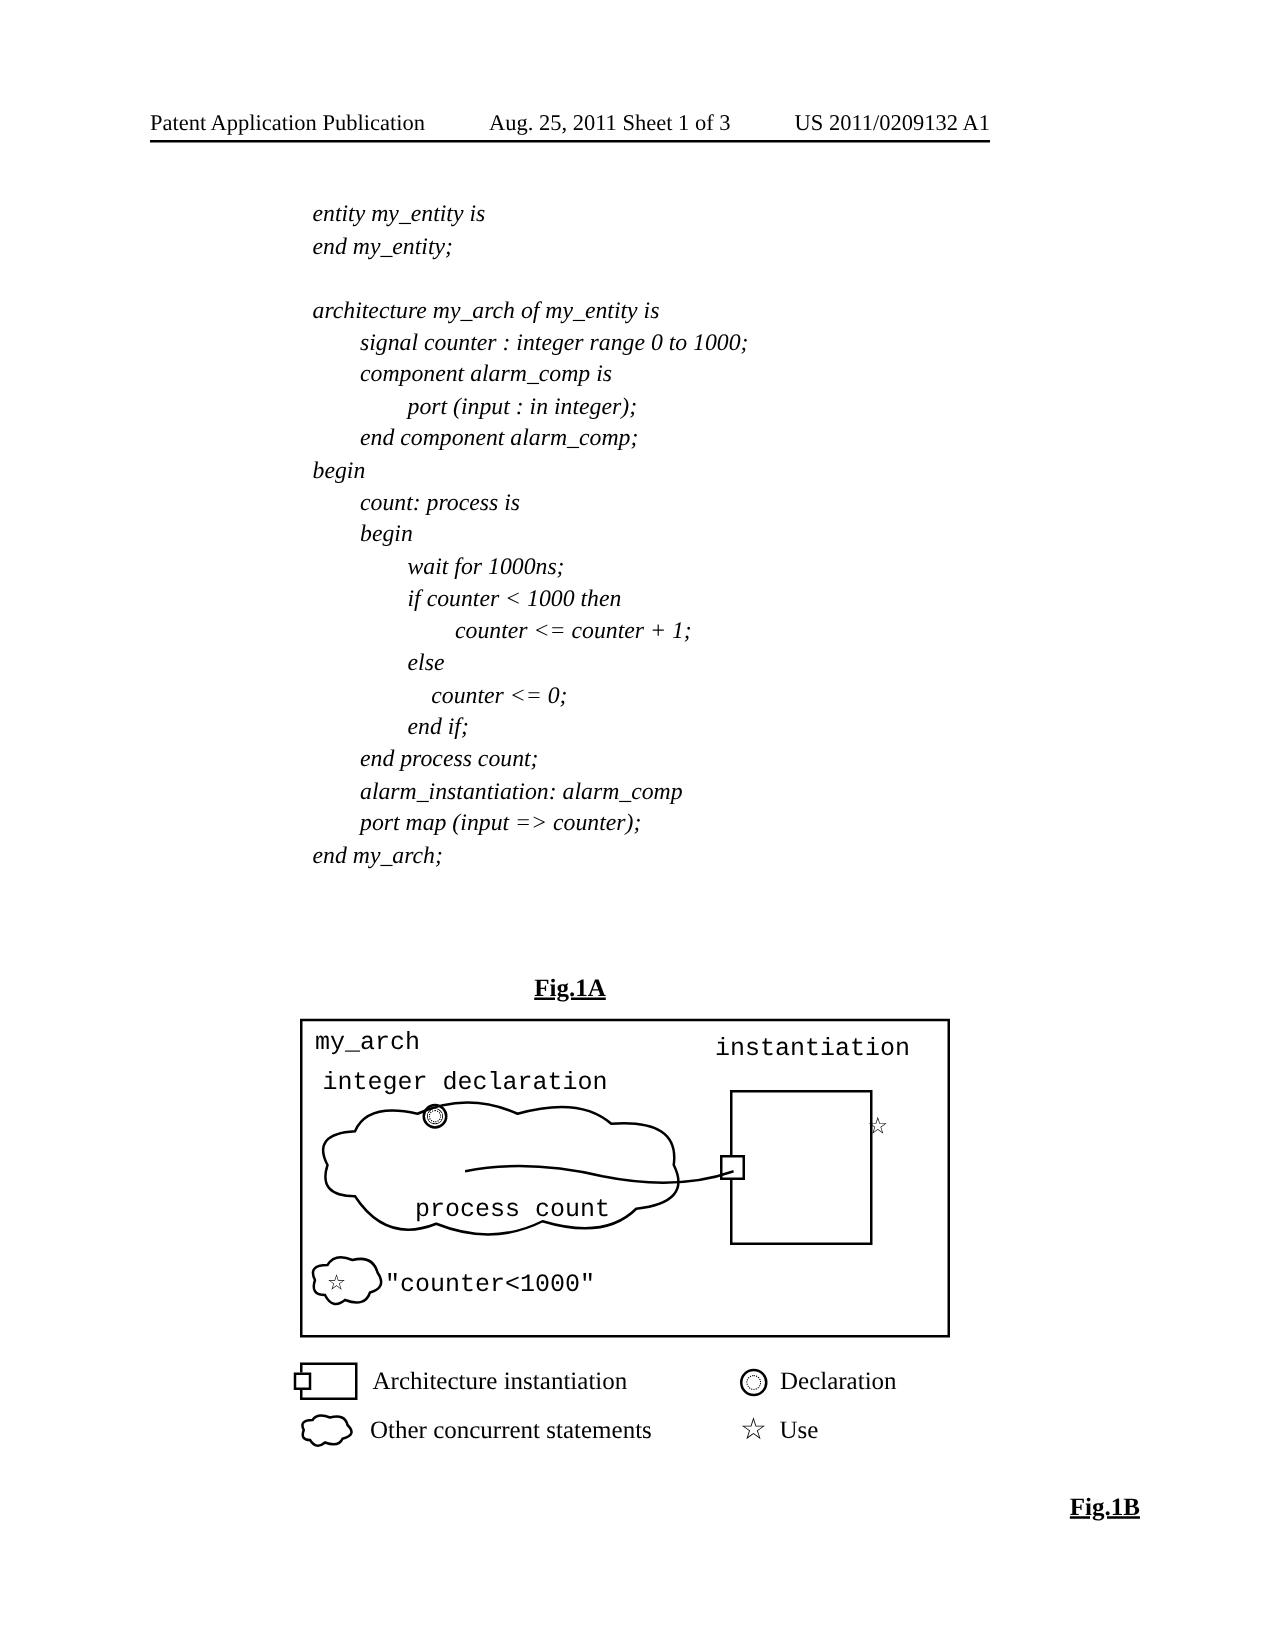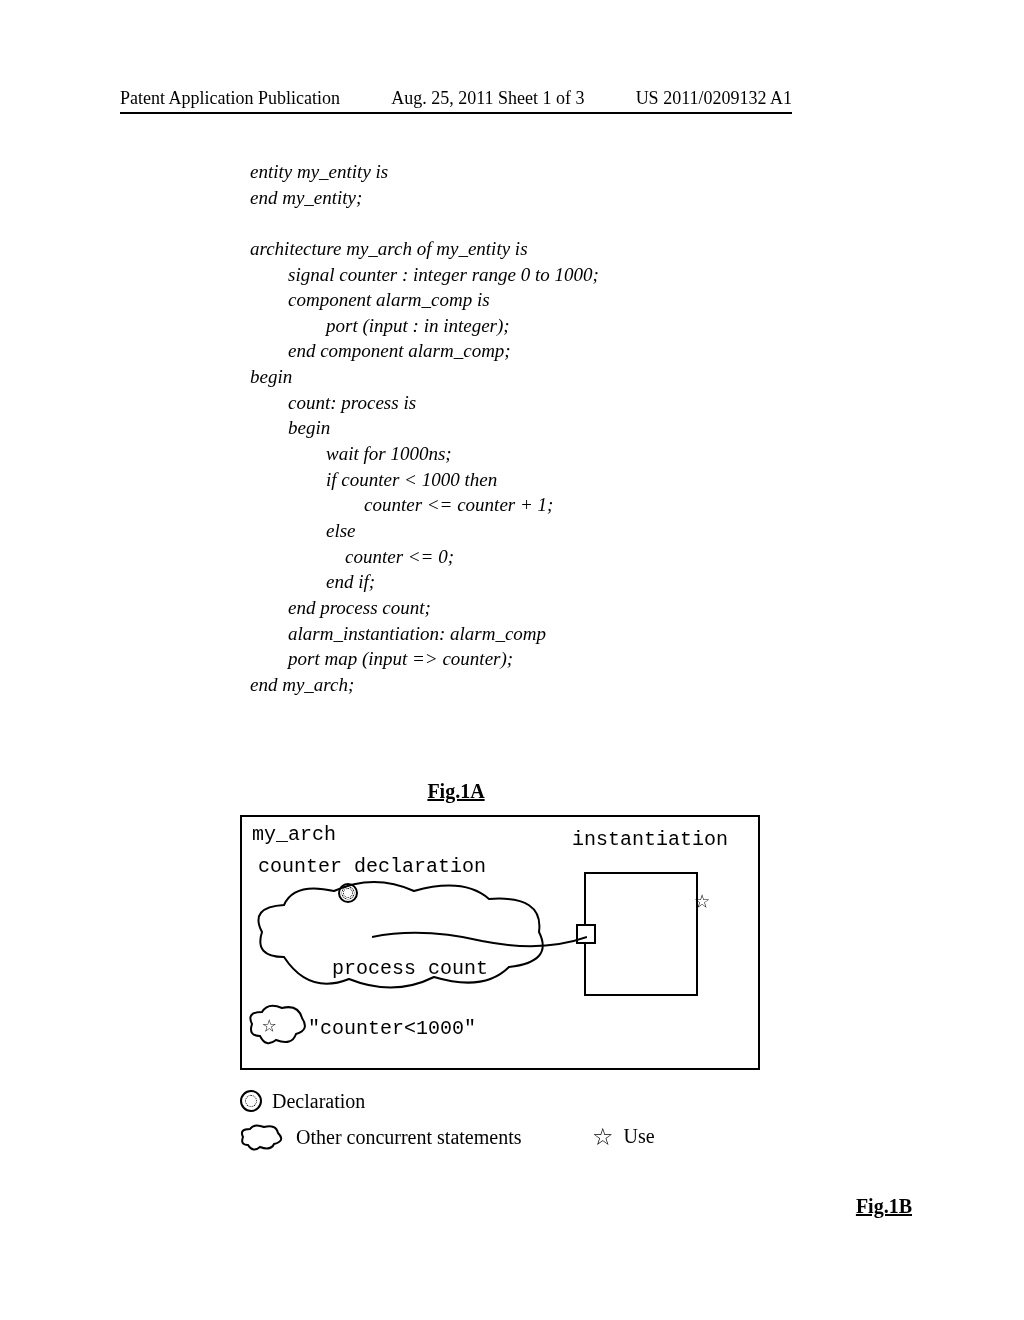--- a/index.html
+++ b/index.html
@@ -184,21 +184,21 @@
     font-family: "Times New Roman", serif;
     font-size: 20px;
   }
   .legend-row {
     display: flex;
     align-items: center;
     margin-bottom: 10px;
     gap: 12px;
   }
   .legend-left { display:flex; align-items:center; gap:12px; width:340px; }
-  .legend-right { display:flex; align-items:flex-start; gap:10px; }
+  .legend-right { display:flex; align-items:flex-end; gap:10px; }
   .legend-icon-rect {
     width: 42px; height: 26px; border: 2px solid #000; position: relative;
   }
   .legend-icon-rect .port-dot{
     position:absolute; top:50%; left:-7px; width:10px; height:10px; border:2px solid #000; background:#fff; transform:translateY(-50%);
   }
   .legend-icon-cloud { width:44px; height:28px; }
   .legend-icon-cloud svg{width:100%;height:100%;}
   .legend-icon-decl {
     width: 18px; height:18px; border:2px solid #000; border-radius:50%;
@@ -242,21 +242,21 @@
         end process count;
         alarm_instantiation: alarm_comp
         port map (input =&gt; counter);
 end my_arch;</pre>
 
   <div class="fig-label fig1a-label">Fig.1A</div>
 
   <div class="diagram">
     <span class="d-title">my_arch</span>
     <span class="d-inst-label">instantiation</span>
-    <span class="d-counter-decl">counter declaration</span>
+    <span class="d-counter-decl">integer declaration</span>
     <span class="d-proc-count">process count</span>
     <span class="d-counter-lt">"counter&lt;1000"</span>
 
     <div class="inst-rect">
       <div class="inst-port"></div>
       <span class="inst-star">☆</span>
     </div>
 
     <div class="decl-circle"></div>
 
@@ -275,20 +275,26 @@
     <div class="cloud-small">
       <svg viewBox="0 0 60 44">
         <path d="M12 34 Q0 34 4 22 Q-2 10 14 10 Q20 0 34 6 Q50 2 54 16 Q62 28 48 32 Q44 44 28 38 Q18 46 12 34 Z" fill="none" stroke="#000" stroke-width="2"></path>
       </svg>
       <span class="star-in">☆</span>
     </div>
   </div>
 
   <div class="legend">
     <div class="legend-row">
+      <div class="legend-left">
+        <div class="legend-icon-rect">
+          <div class="port-dot"></div>
+        </div>
+        <span>Architecture instantiation</span>
+      </div>
       <div class="legend-right">
         <div class="legend-icon-decl"></div>
         <span>Declaration</span>
       </div>
     </div>
     <div class="legend-row">
       <div class="legend-left">
         <div class="legend-icon-cloud">
           <svg viewBox="0 0 44 28">
             <path d="M8 22 Q0 22 3 14 Q-1 6 10 6 Q14 0 24 4 Q36 1 38 10 Q46 18 34 21 Q31 28 20 24 Q13 30 8 22 Z" fill="none" stroke="#000" stroke-width="2"></path>

